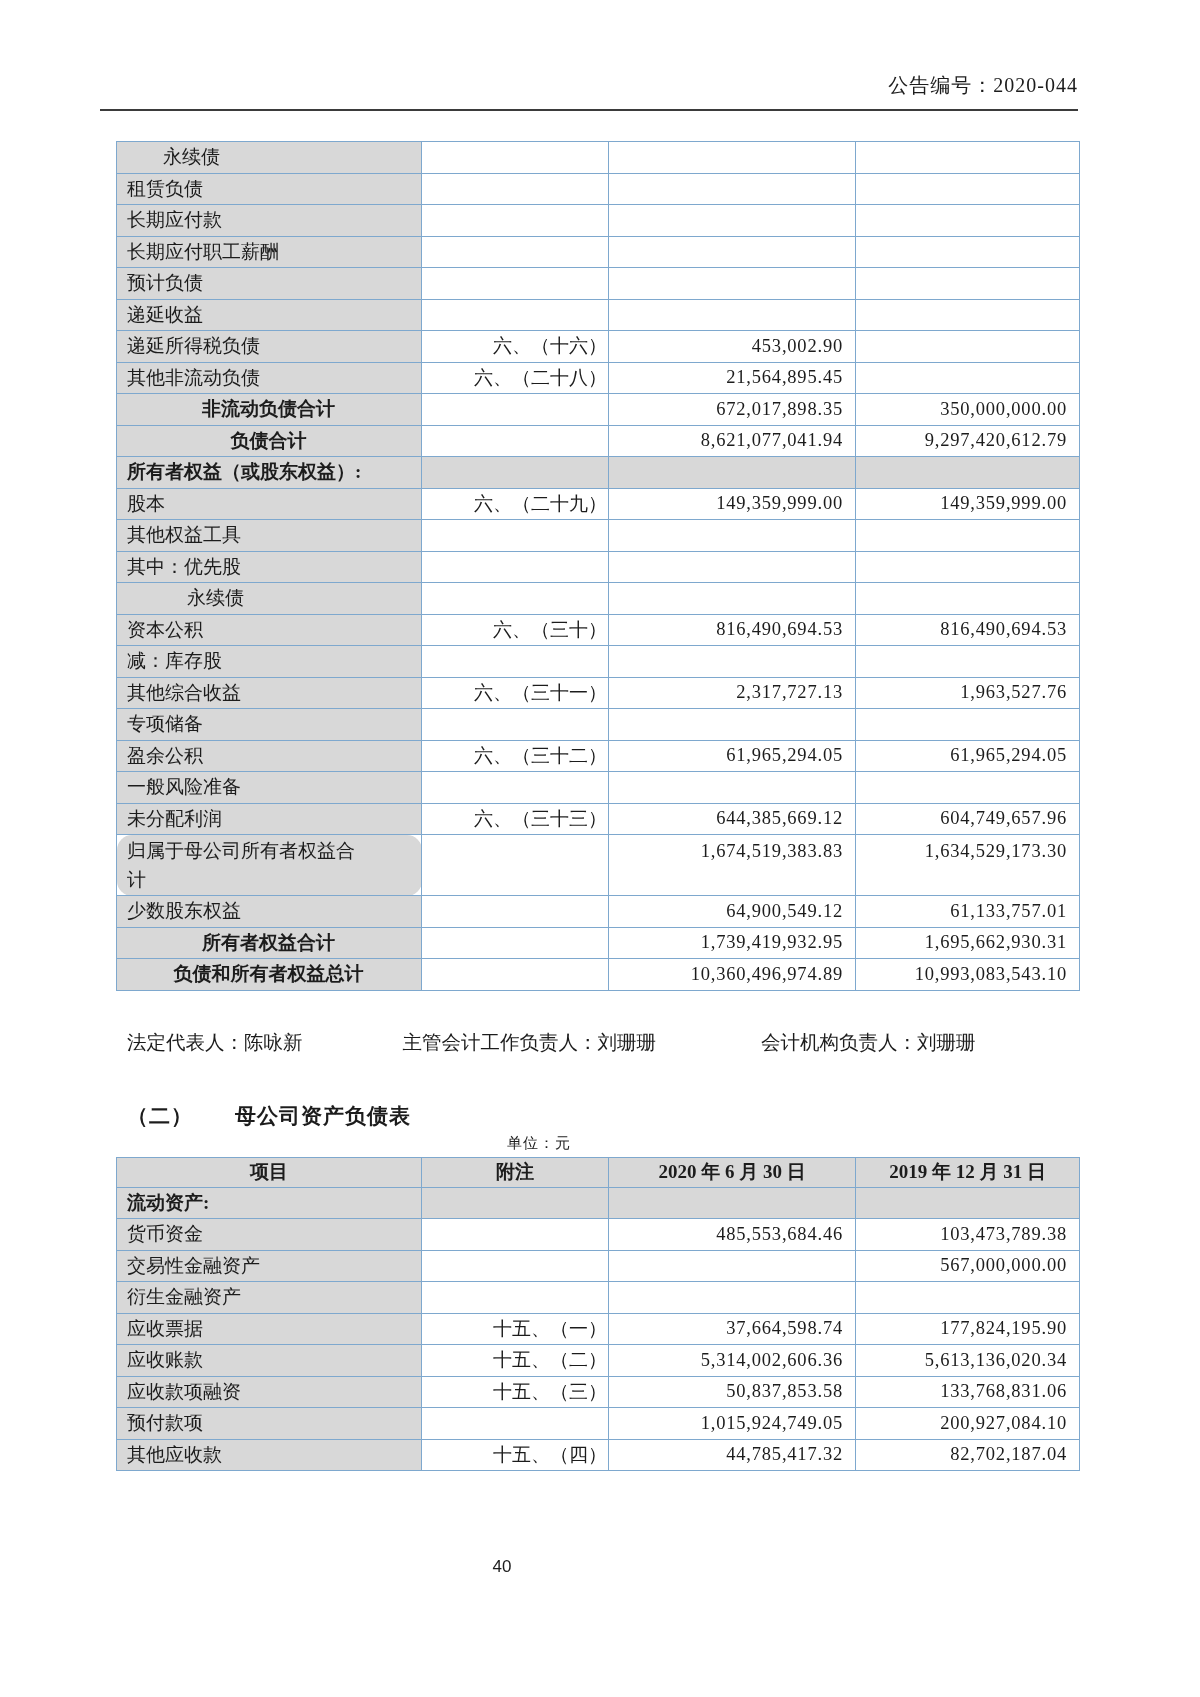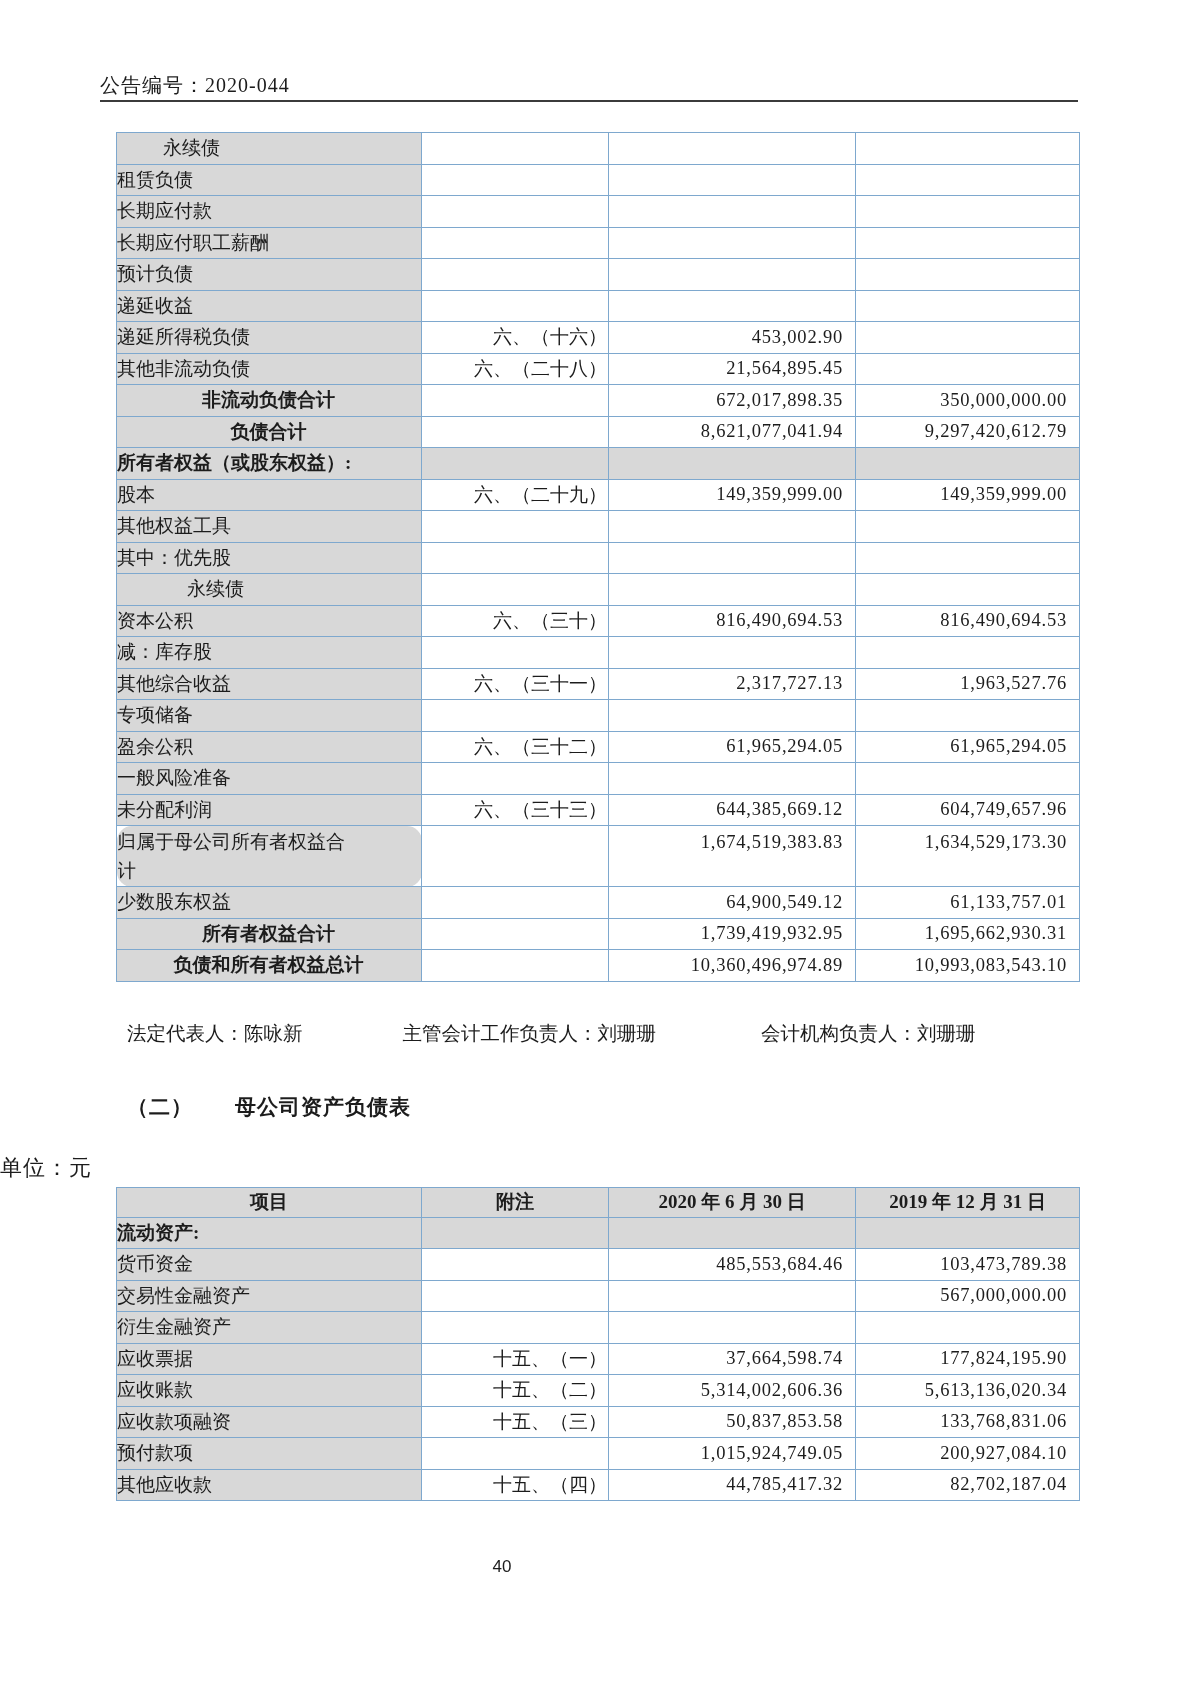--- a/index.html
+++ b/index.html
@@ -5,38 +5,38 @@
   html,body{margin:0;padding:0;}
   body{
     width:1200px;height:1697px;background:#ffffff;
     font-family:"Liberation Serif","DejaVu Serif",serif;
     color:#1c1c1c;
   }
   .page{position:relative;width:1200px;height:1697px;background:#fff;overflow:hidden;}
 
   .doc-header{
     margin:72px 122px 0 100px;
-    text-align:left;font-size:20px;letter-spacing:1px;
-    padding-bottom:1px;border-bottom:2px solid #3b3b3b;
+    text-align:right;font-size:20px;letter-spacing:1px;
+    padding-bottom:10px;border-bottom:2px solid #3b3b3b;
   }
 
   table{
     border-collapse:collapse;table-layout:fixed;
     margin-left:116px;
   }
   #table1{margin-top:30px;}
   #table2{margin-top:4px;}
   td,th{
     border:1px solid #7ea8ce;
     height:30px;font-size:19px;overflow:hidden;
     box-sizing:border-box;
   }
   th{background:#d8d8d8;font-weight:bold;text-align:center;}
   .c-label{
-    background:#d8d8d8;padding-left:0;text-align:left;
+    background:#d8d8d8;padding-left:10px;text-align:left;
     white-space:pre-line;line-height:1.5;
   }
   .c-note{text-align:right;}
   .c-v2020,.c-v2019{
     text-align:right;padding-right:12px;
     font-size:18.5px;letter-spacing:0.8px;
   }
   .total{text-align:center;font-weight:bold;padding-left:0;}
   .sec{background:#d8d8d8;}
   td.sec.c-label{font-weight:bold;}
@@ -52,21 +52,21 @@
   }
   .sign-line .s2{margin-left:100px;}
   .sign-line .s3{margin-left:105px;}
 
   .section-heading{
     margin:46px 0 0 127px;font-size:21px;font-weight:bold;letter-spacing:1px;
   }
   .section-heading .t{margin-left:42px;}
 
   .unit-line{
-    margin:32px 122px 0 0;text-align:left;font-size:22px;letter-spacing:1px;
+    margin:4px 122px 0 0;text-align:center;font-size:15px;letter-spacing:1px;
   }
 
   .page-num{
     position:absolute;left:0;bottom:120px;width:1004px;
     text-align:center;font-size:17px;
     font-family:"Liberation Sans","DejaVu Sans",sans-serif;
   }
 </style>
 </head>
 <body>

